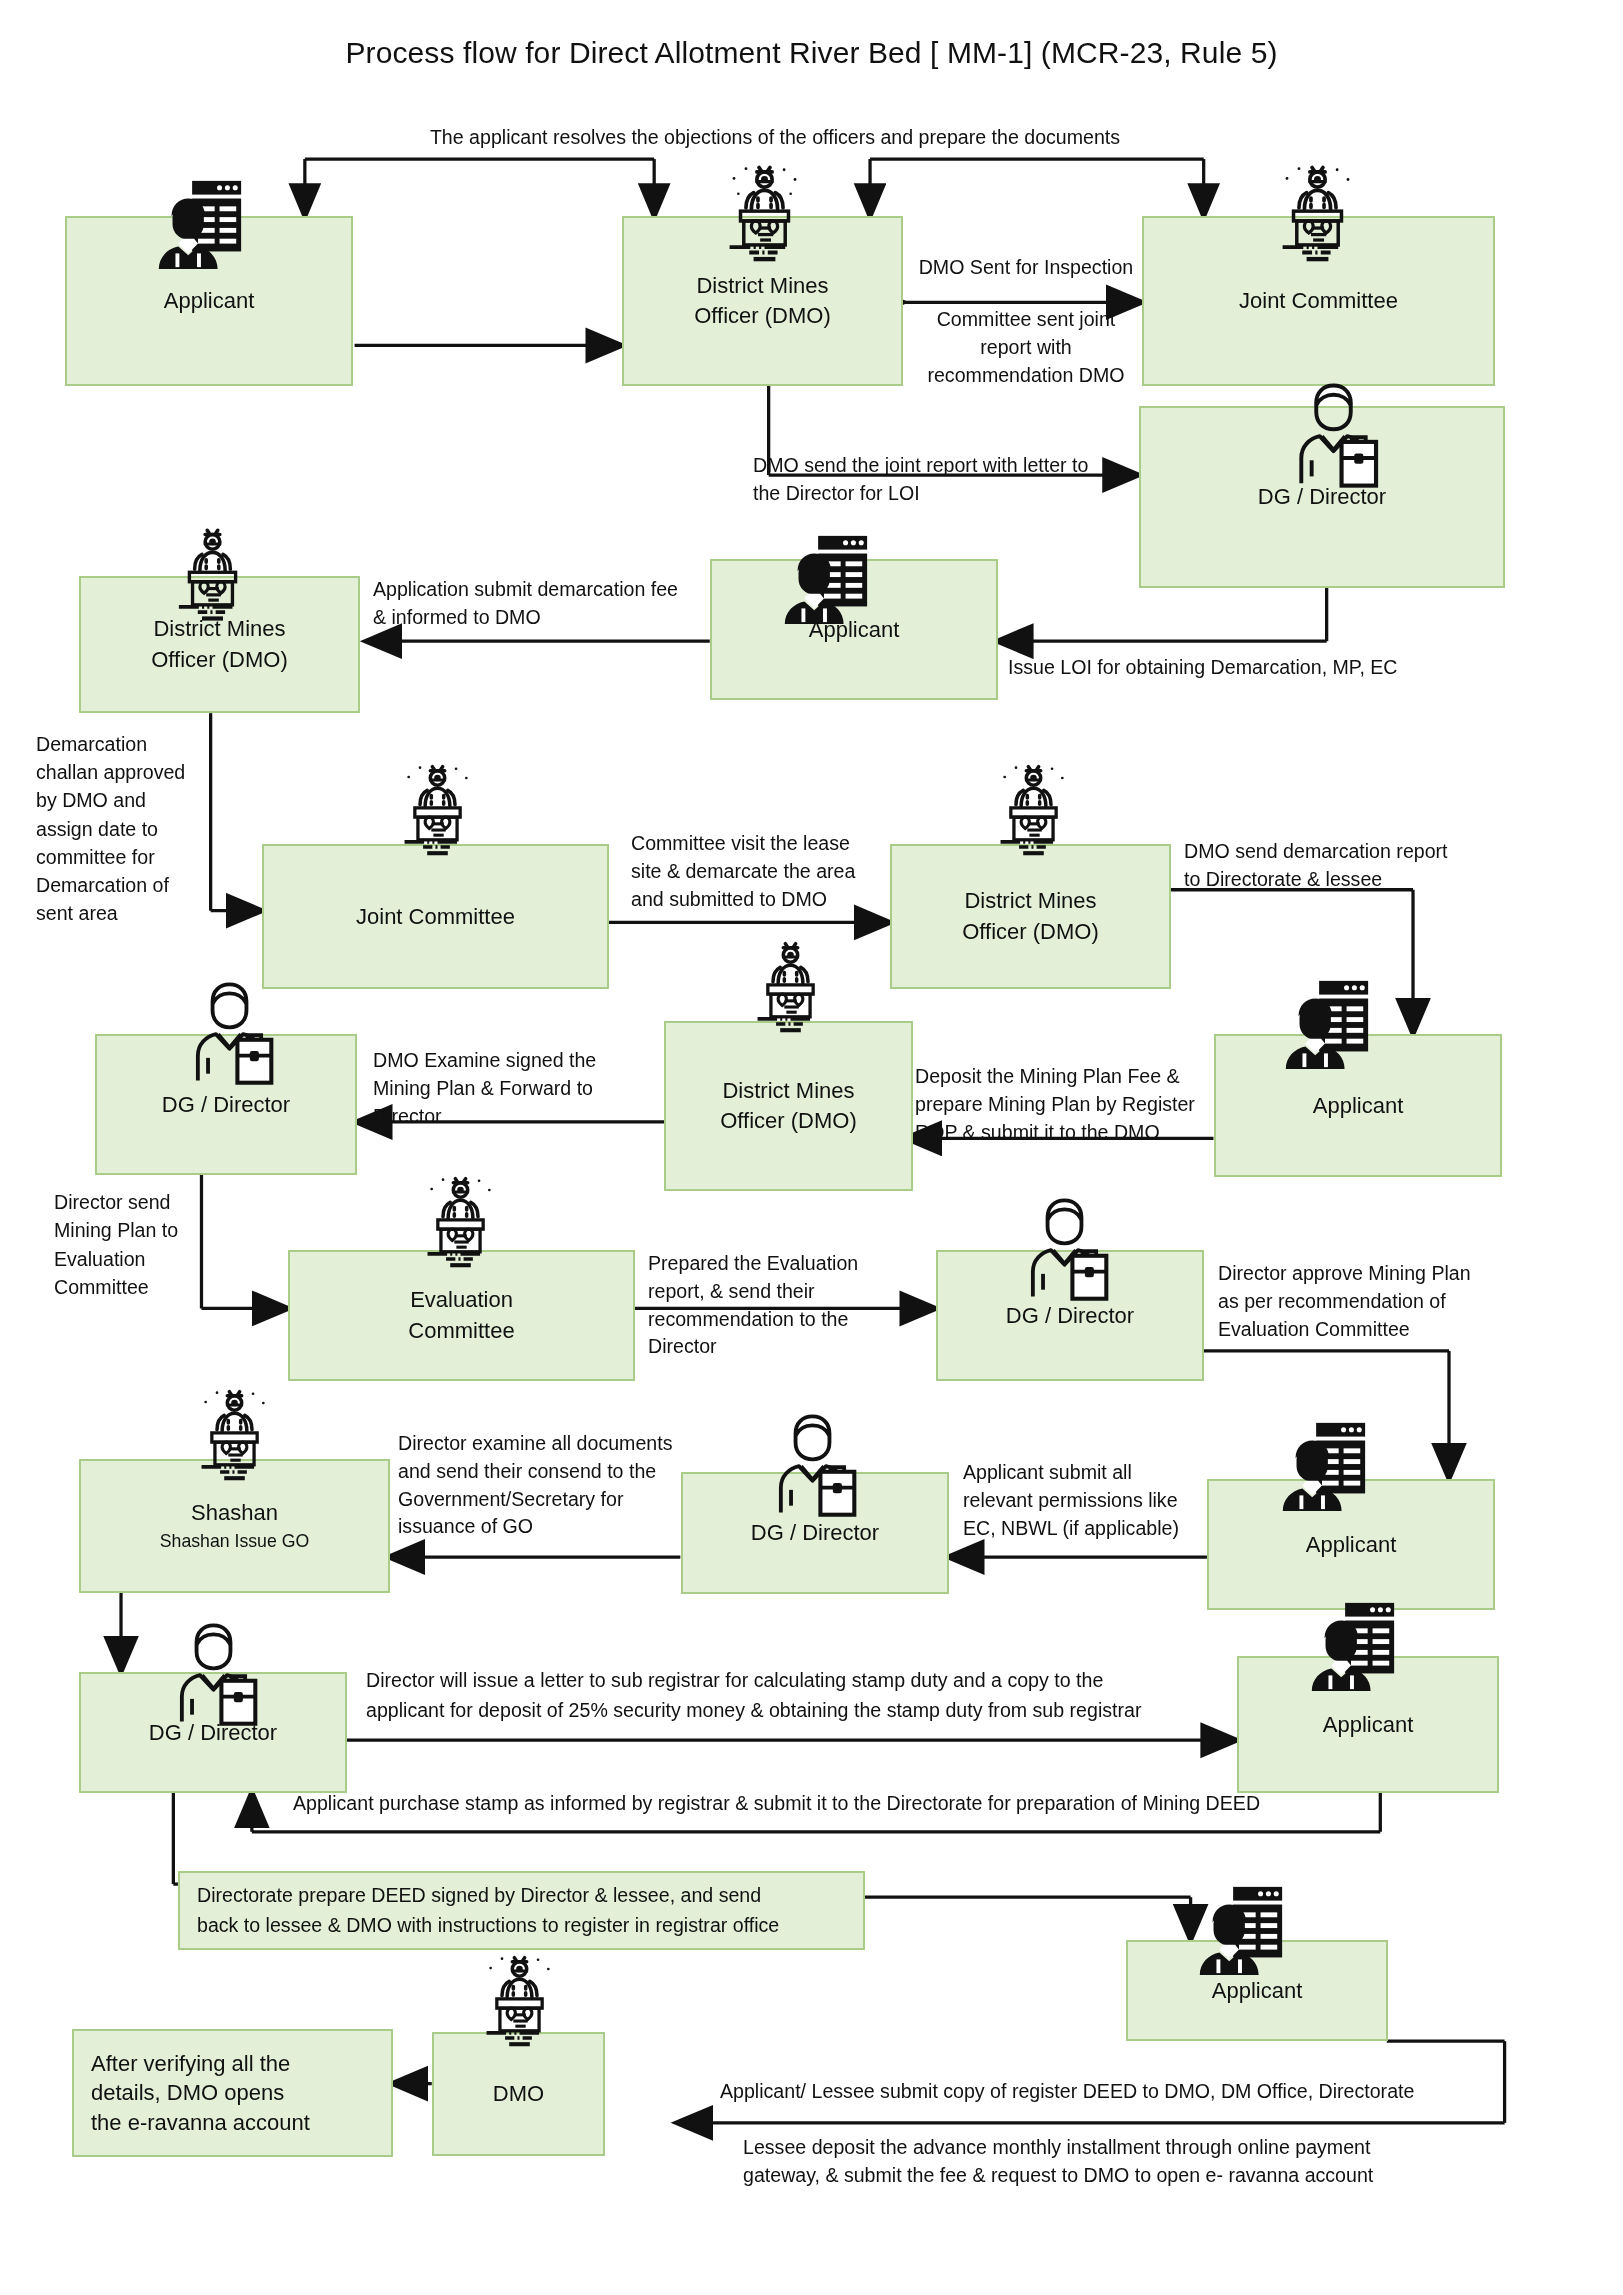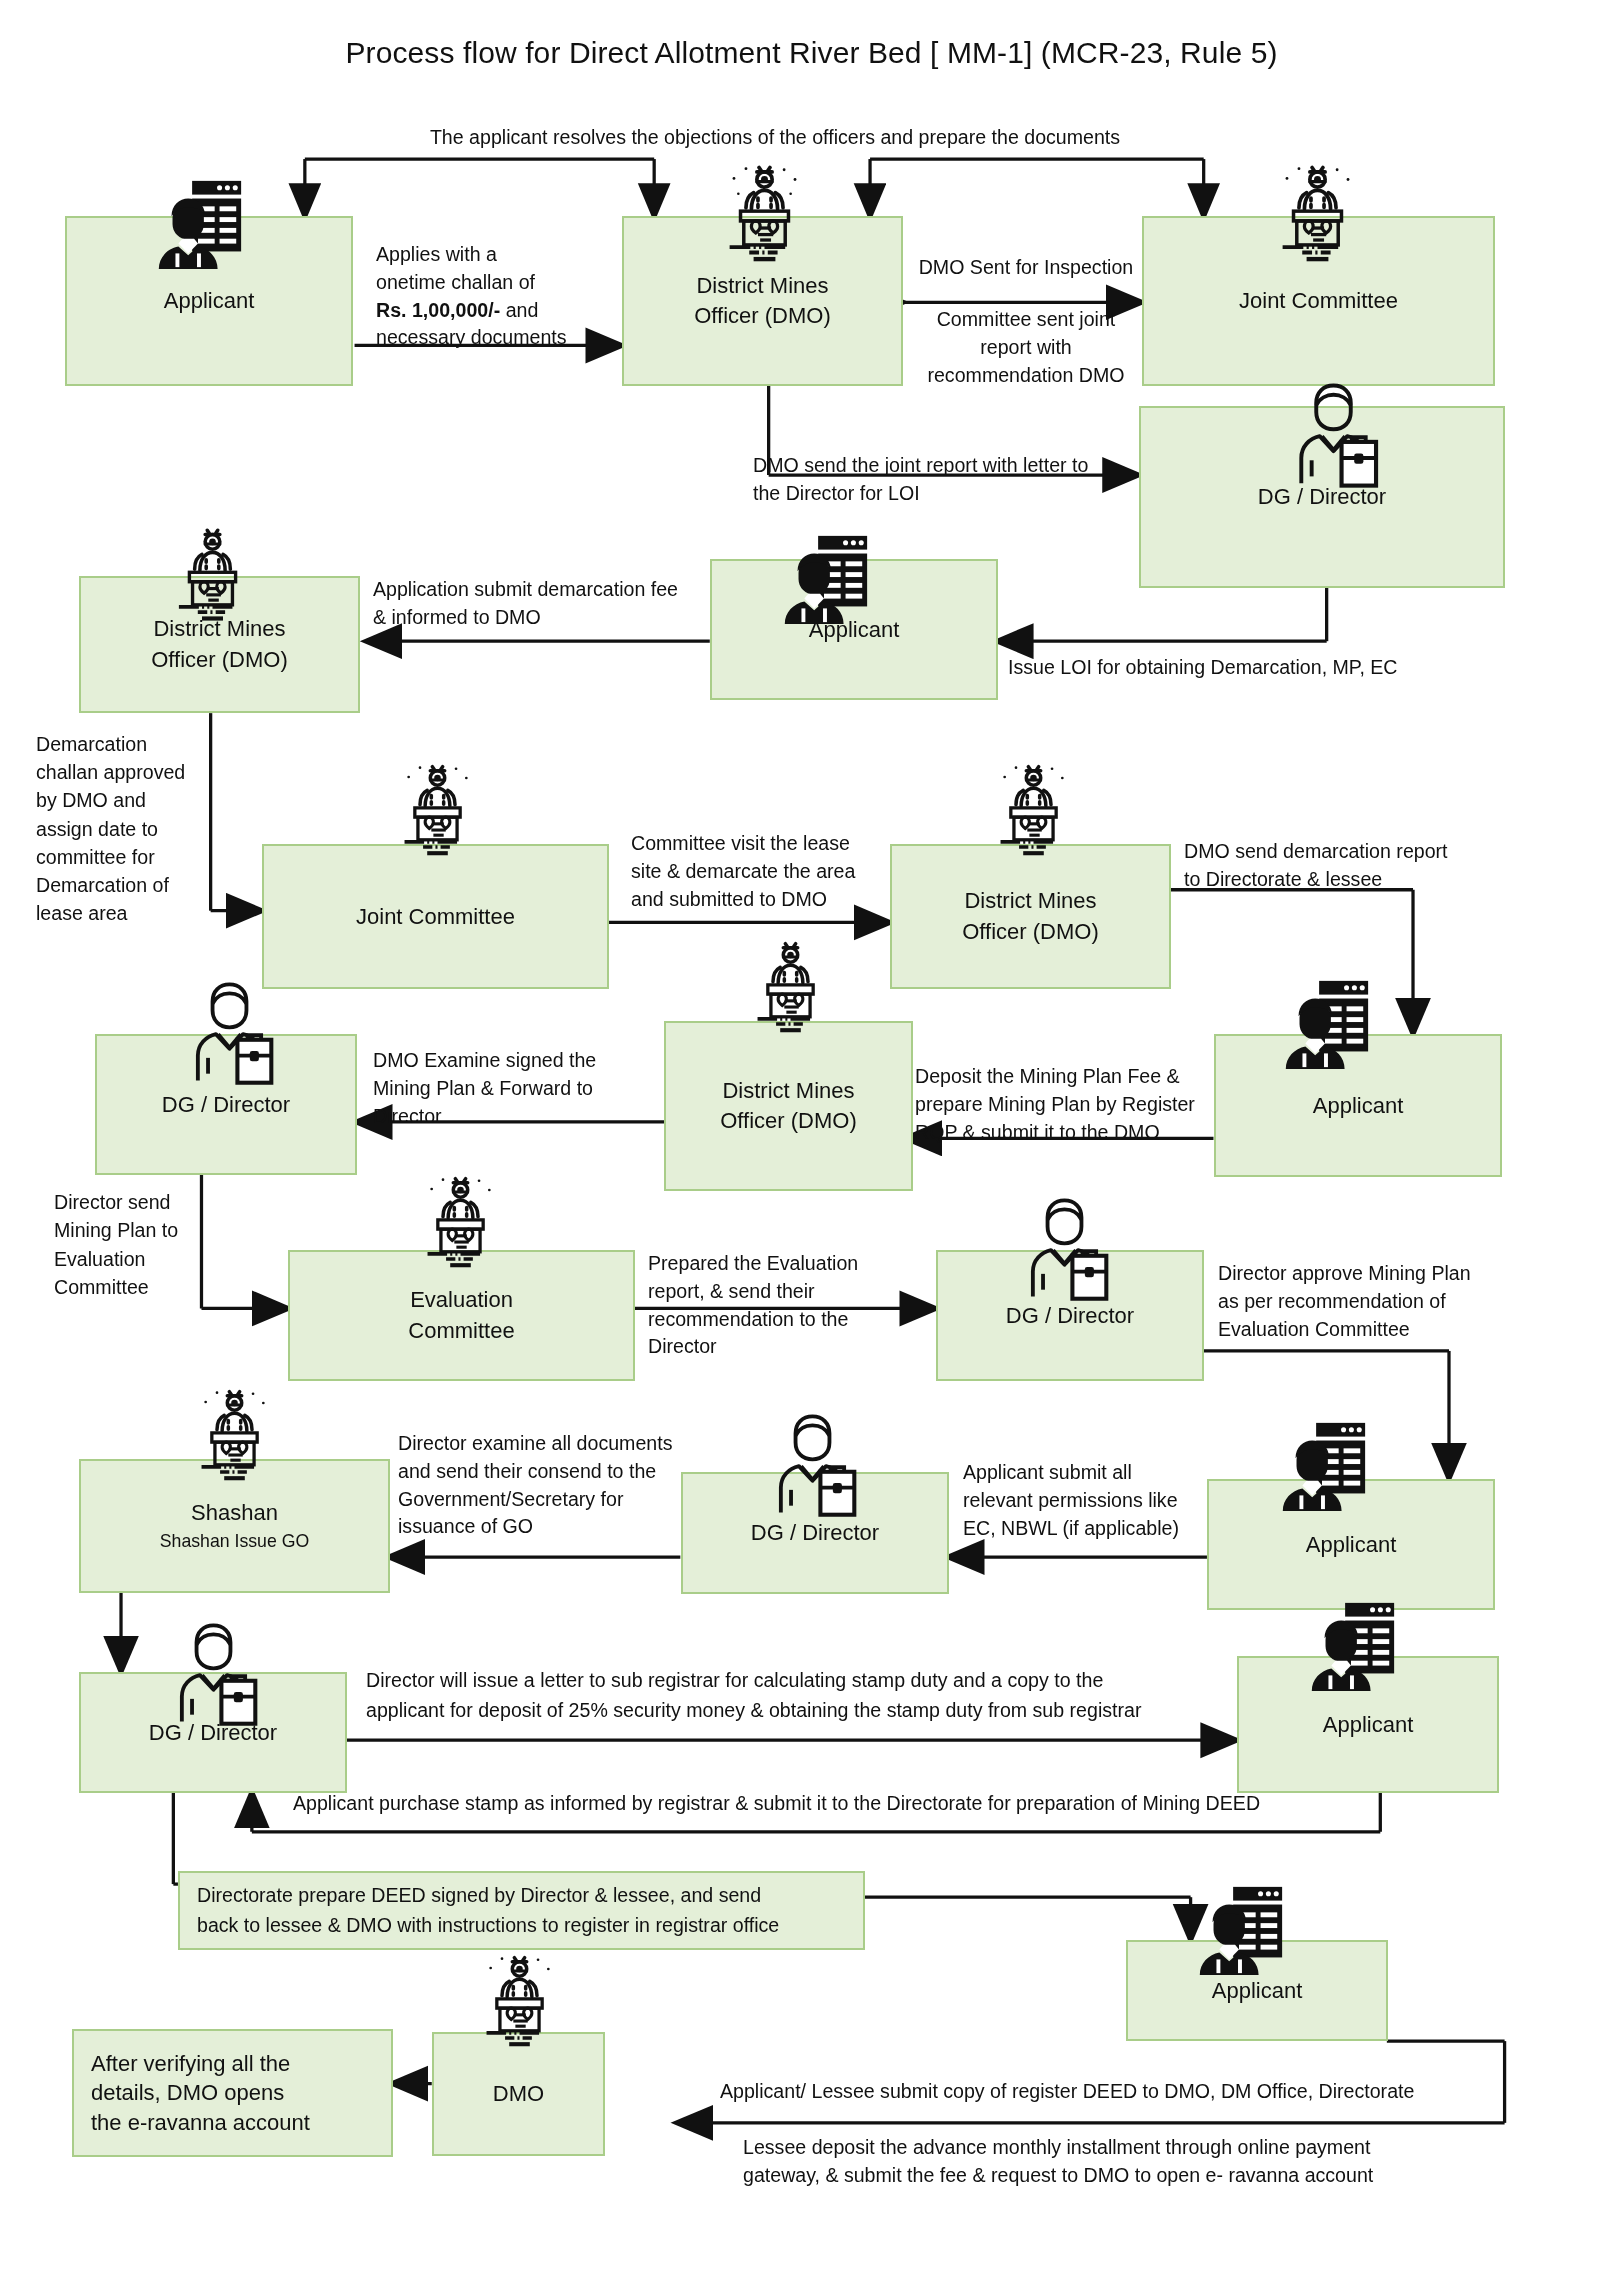--- a/index.html
+++ b/index.html
@@ -710,26 +710,20 @@
           <circle cx="22" cy="16" r="1.3"></circle>
           <circle cx="33" cy="7" r="1.3"></circle>
           <circle cx="68" cy="8" r="1.3"></circle>
           <circle cx="78" cy="17" r="1.3"></circle>
         </g>
     </svg>
   </div>
 
   <div class="lbl c" style="left:366px;top:124px;width:818px;">The applicant resolves the objections of the officers and prepare the documents</div>
 
-  <div class="lbl" style="left:376px;top:241px;width:226px;">
-    <div>Applies with a</div>
-    <div>onetime challan of</div>
-    <div><b>Rs. 1,00,000/-</b><span> and</span></div>
-    <div>necessary documents</div>
-  </div>
 
   <div class="lbl c" style="left:908px;top:254px;width:236px;">DMO Sent for Inspection</div>
 
   <div class="lbl c" style="left:913px;top:306px;width:226px;">
     <div>Committee sent joint</div>
     <div>report with</div>
     <div>recommendation DMO</div>
   </div>
 
   <div class="lbl" style="left:753px;top:452px;width:393px;">
@@ -744,21 +738,21 @@
     <div>&amp; informed to DMO</div>
   </div>
 
   <div class="lbl" style="left:36px;top:730px;width:173px;line-height:1.44;">
     <div>Demarcation</div>
     <div>challan approved</div>
     <div>by DMO and</div>
     <div>assign date to</div>
     <div>committee for</div>
     <div>Demarcation of</div>
-    <div>lease area</div>
+    <div>sent area</div>
   </div>
 
   <div class="lbl" style="left:631px;top:830px;width:262px;">
     <div>Committee visit the lease</div>
     <div>site &amp; demarcate the area</div>
     <div>and submitted to DMO</div>
   </div>
 
   <div class="lbl" style="left:1184px;top:838px;width:308px;">
     <div>DMO send demarcation report</div>

